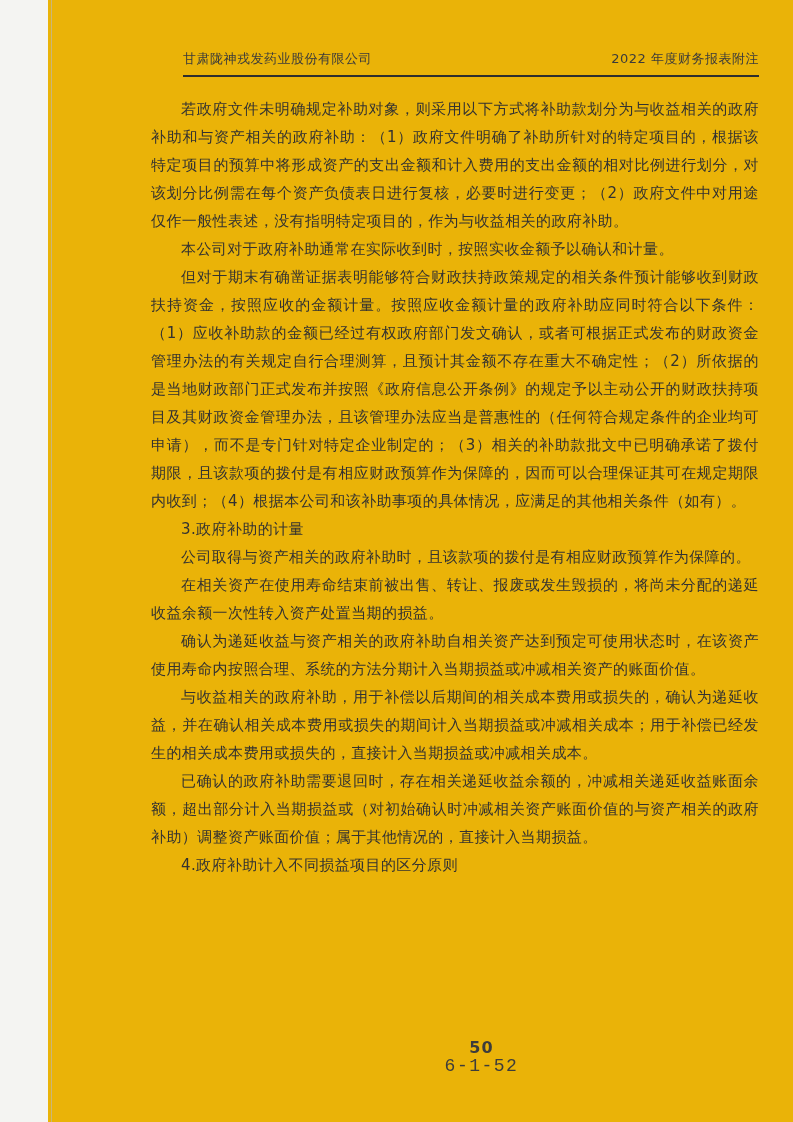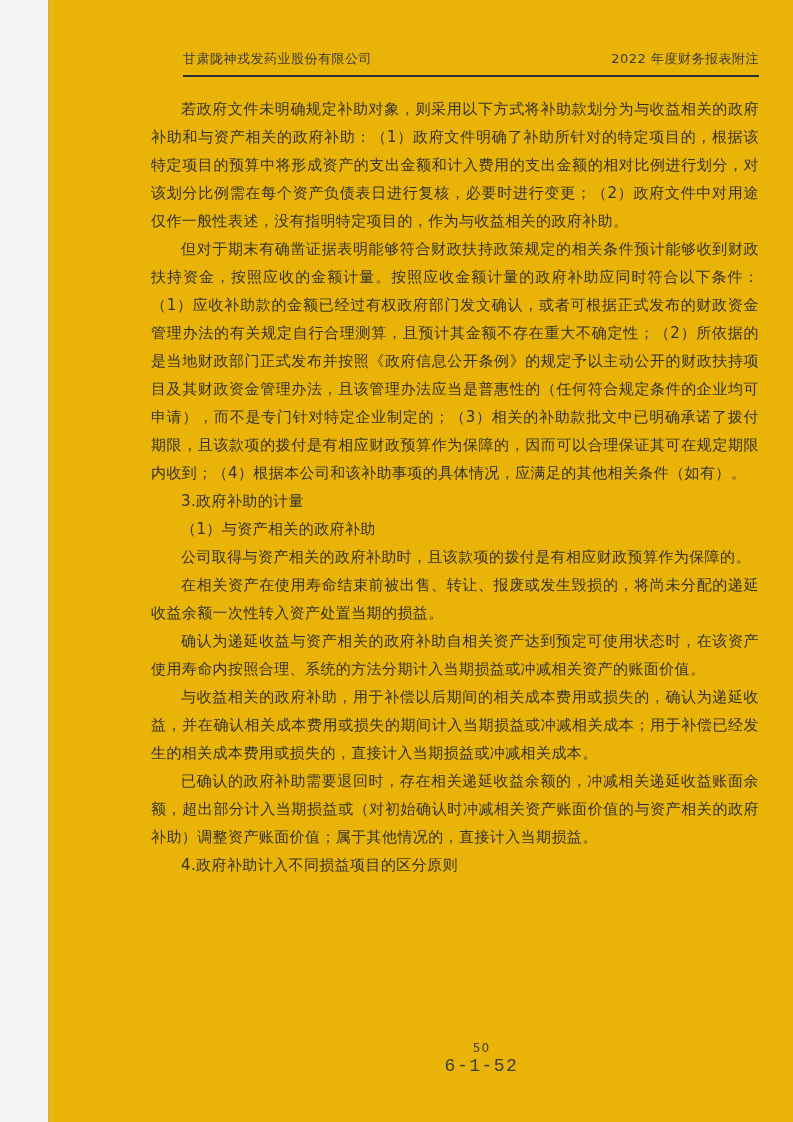--- a/index.html
+++ b/index.html
@@ -67,23 +67,24 @@
     width: 793px;
     text-align: center;
     color: #3c3c3c;
   }
   .footer .inner {
     display: inline-block;
     transform: translateX(37px);
   }
   .page-number {
     display: block;
-    font-size: 12px;
+    font-size: 16px;
     line-height: 14px;
     letter-spacing: 1px;
+    font-weight: bold;
   }
   .page-code {
     display: block;
     font-size: 18px;
     line-height: 22px;
     letter-spacing: 1.5px;
     font-family: Liberation Mono, monospace;
   }
 </style>
 </head>
@@ -95,23 +96,23 @@
   <div class="scan-edge-right"></div>
   <div class="scan-edge-right2"></div>
 
   <div class="header">
     <span>甘肃陇神戎发药业股份有限公司</span>
     <span>2022 年度财务报表附注</span>
   </div>
 
   <div class="doc-body">
     <p>若政府文件未明确规定补助对象，则采用以下方式将补助款划分为与收益相关的政府补助和与资产相关的政府补助：（1）政府文件明确了补助所针对的特定项目的，根据该特定项目的预算中将形成资产的支出金额和计入费用的支出金额的相对比例进行划分，对该划分比例需在每个资产负债表日进行复核，必要时进行变更；（2）政府文件中对用途仅作一般性表述，没有指明特定项目的，作为与收益相关的政府补助。</p>
+    <p>本公司对于政府补助通常在实际收到时，按照实收金额予以确认和计量。</p>
     <p>但对于期末有确凿证据表明能够符合财政扶持政策规定的相关条件预计能够收到财政扶持资金，按照应收的金额计量。按照应收金额计量的政府补助应同时符合以下条件：（1）应收补助款的金额已经过有权政府部门发文确认，或者可根据正式发布的财政资金管理办法的有关规定自行合理测算，且预计其金额不存在重大不确定性；（2）所依据的是当地财政部门正式发布并按照《政府信息公开条例》的规定予以主动公开的财政扶持项目及其财政资金管理办法，且该管理办法应当是普惠性的（任何符合规定条件的企业均可申请），而不是专门针对特定企业制定的；（3）相关的补助款批文中已明确承诺了拨付期限，且该款项的拨付是有相应财政预算作为保障的，因而可以合理保证其可在规定期限内收到；（4）根据本公司和该补助事项的具体情况，应满足的其他相关条件（如有）。</p>
     <p>3.政府补助的计量</p>
-    <p>（1）与资产相关的政府补助</p>
     <p>公司取得与资产相关的政府补助时，且该款项的拨付是有相应财政预算作为保障的。</p>
     <p>在相关资产在使用寿命结束前被出售、转让、报废或发生毁损的，将尚未分配的递延收益余额一次性转入资产处置当期的损益。</p>
     <p>确认为递延收益与资产相关的政府补助自相关资产达到预定可使用状态时，在该资产使用寿命内按照合理、系统的方法分期计入当期损益或冲减相关资产的账面价值。</p>
     <p>与收益相关的政府补助，用于补偿以后期间的相关成本费用或损失的，确认为递延收益，并在确认相关成本费用或损失的期间计入当期损益或冲减相关成本；用于补偿已经发生的相关成本费用或损失的，直接计入当期损益或冲减相关成本。</p>
     <p>已确认的政府补助需要退回时，存在相关递延收益余额的，冲减相关递延收益账面余额，超出部分计入当期损益或（对初始确认时冲减相关资产账面价值的与资产相关的政府补助）调整资产账面价值；属于其他情况的，直接计入当期损益。</p>
     <p>4.政府补助计入不同损益项目的区分原则</p>
   </div>
 
   <div class="footer">
     <span class="inner">

